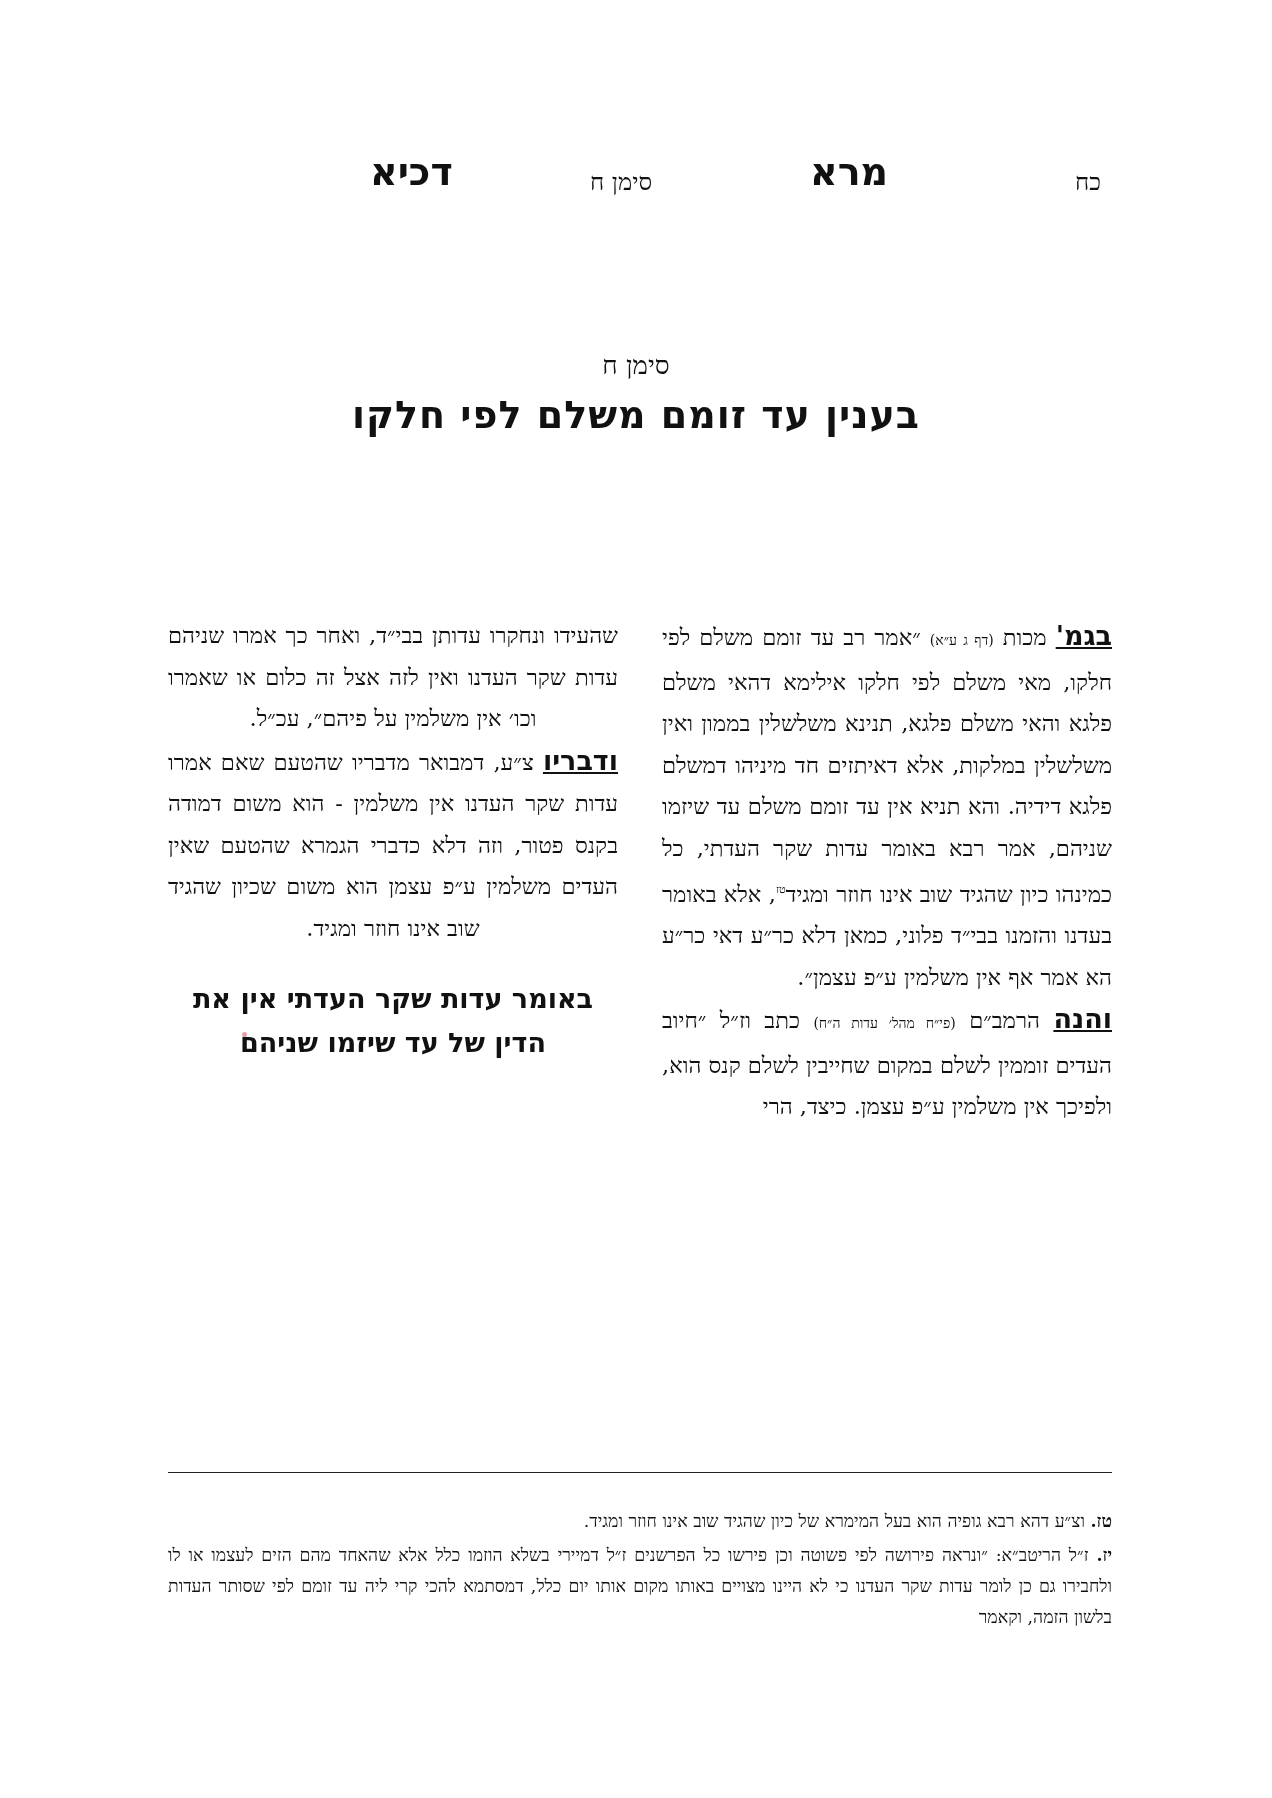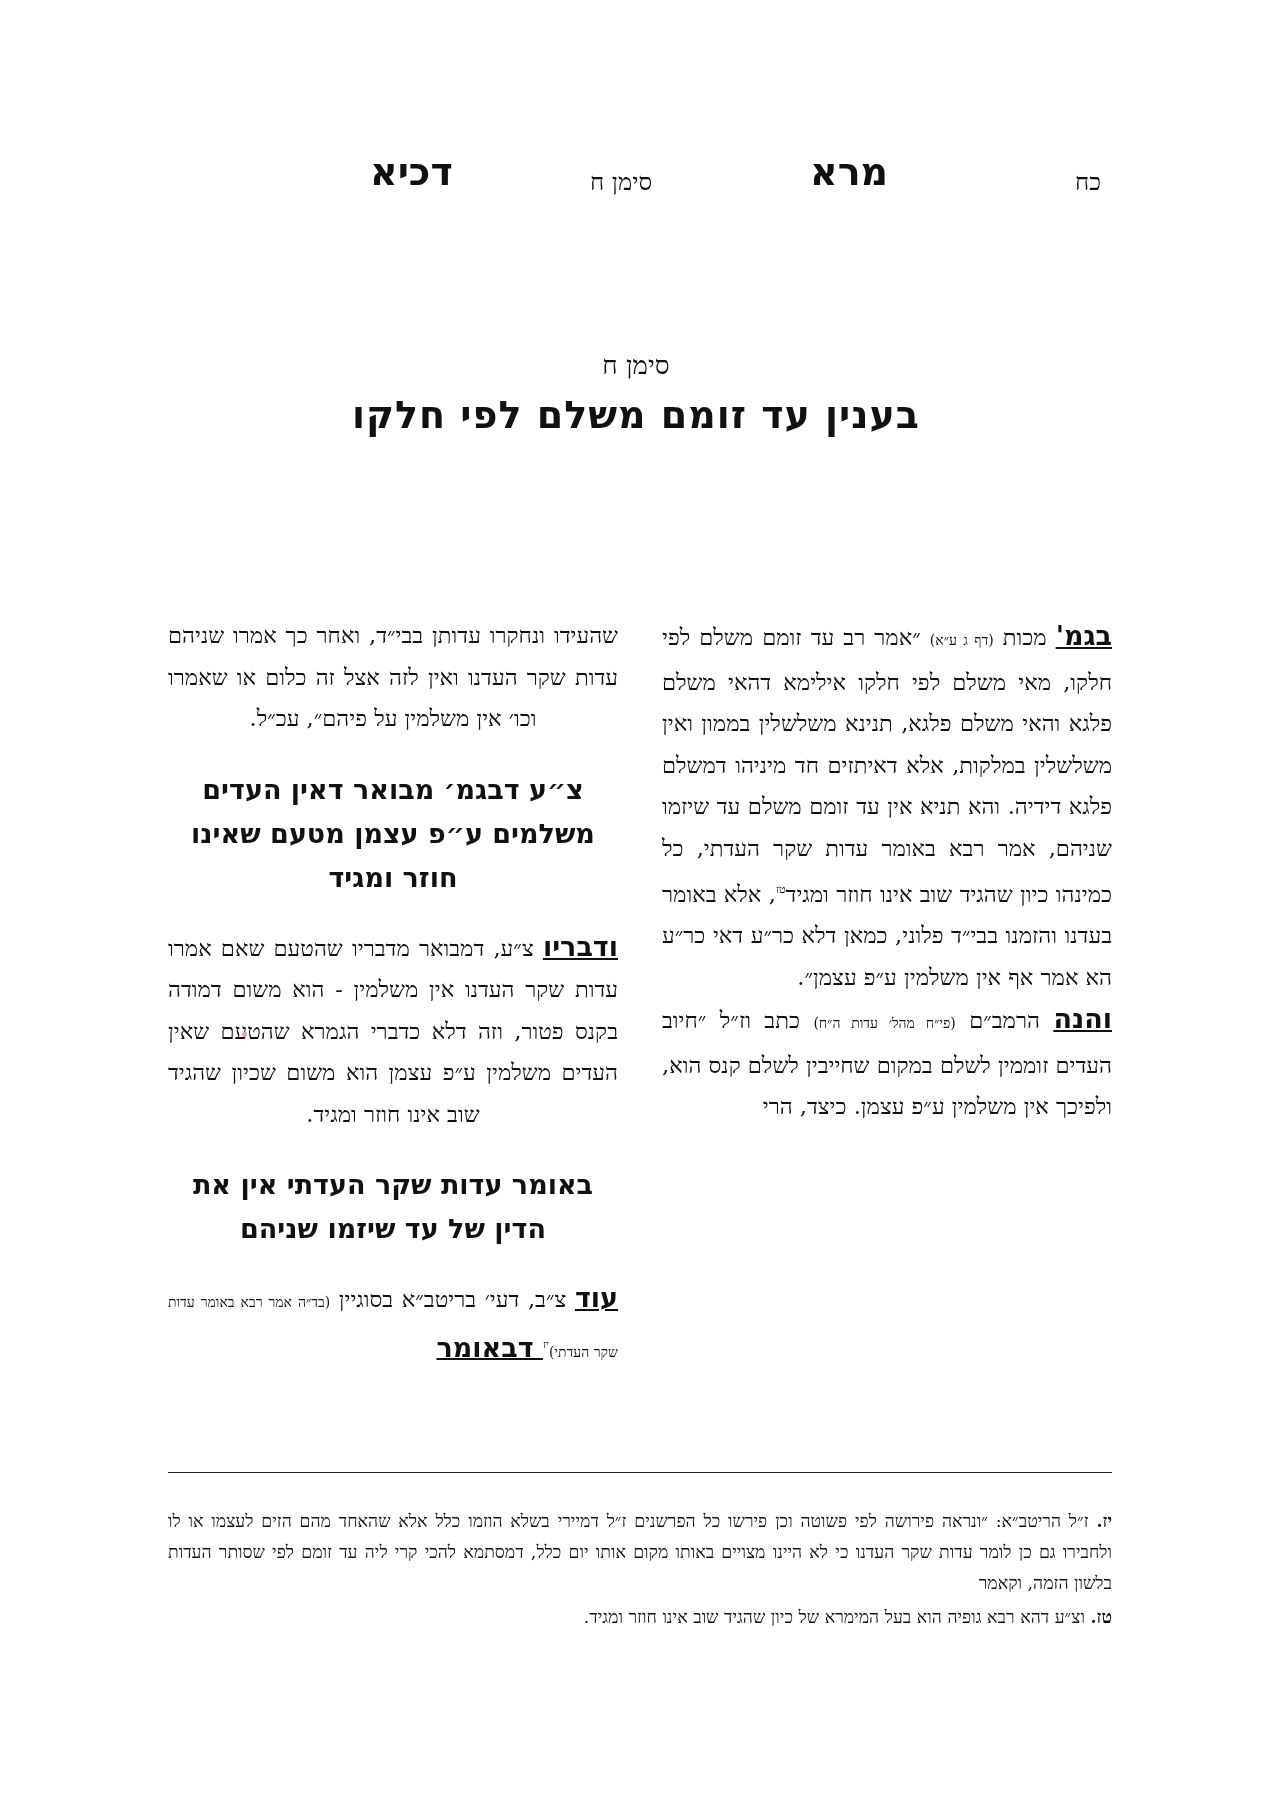--- a/index.html
+++ b/index.html
@@ -61,33 +61,29 @@
   <p class="para">
     <span class="lead">בגמ'</span><span> מכות </span><span class="ref">(דף ג ע״א)</span><span> ״אמר רב עד זומם משלם לפי חלקו, מאי משלם לפי חלקו אילימא דהאי משלם פלגא והאי משלם פלגא, תנינא משלשלין בממון ואין משלשלין במלקות, אלא דאיתזים חד מיניהו דמשלם פלגא דידיה. והא תניא אין עד זומם משלם עד שיזמו שניהם, אמר רבא באומר עדות שקר העדתי, כל כמינהו כיון שהגיד שוב אינו חוזר ומגיד</span><span class="fnmark">טז</span><span>, אלא באומר בעדנו והזמנו בבי״ד פלוני, כמאן דלא כר״ע דאי כר״ע הא אמר אף אין משלמין ע״פ עצמן״.</span>
   </p>
   <p class="para">
     <span class="lead">והנה</span><span> הרמב״ם </span><span class="ref">(פי״ח מהל׳ עדות ה״ח)</span><span> כתב וז״ל ״חיוב העדים זוממין לשלם במקום שחייבין לשלם קנס הוא, ולפיכך אין משלמין ע״פ עצמן. כיצד, הרי</span>
   </p>
 </div>
 
 <div class="col col-left">
   <p class="para centered-last">שהעידו ונחקרו עדותן בבי״ד, ואחר כך אמרו שניהם עדות שקר העדנו ואין לזה אצל זה כלום או שאמרו וכו׳ אין משלמין על פיהם״, עכ״ל.</p>
-  <div class="section-heading">צ״ע דבגמ׳ מבואר דאין העדים משלמים ע״פ עצמן מטעם שאינו חוזר ומגיד</div>
   <p class="para centered-last">
     <span class="lead">ודבריו</span><span> צ״ע, דמבואר מדבריו שהטעם שאם אמרו עדות שקר העדנו אין משלמין - הוא משום דמודה בקנס פטור, וזה דלא כדברי הגמרא שהטעם שאין העדים משלמין ע״פ עצמן הוא משום שכיון שהגיד שוב אינו חוזר ומגיד.</span>
   </p>
   <div class="section-heading">באומר עדות שקר העדתי אין את הדין של עד שיזמו שניהם</div>
-  <p class="para">
-    <span class="lead">עוד</span><span> צ״ב, דעי׳ בריטב״א בסוגיין </span><span class="ref">(בד״ה אמר רבא באומר עדות שקר העדתי)</span><span class="fnmark">יז</span><span class="lead"> דבאומר</span>
-  </p>
 </div>
 
 <div class="red-dot"></div>
 
 <div class="footnote-rule"></div>
 <div class="footnotes">
   <p class="footnote">
-    <span class="fn-label">יז.</span><span> ז״ל הריטב״א: ״ונראה פירושה לפי פשוטה וכן פירשו כל הפרשנים ז״ל דמיירי בשלא הוזמו כלל אלא שהאחד מהם הזים לעצמו או לו ולחבירו גם כן לומר עדות שקר העדנו כי לא היינו מצויים באותו מקום אותו יום כלל, דמסתמא להכי קרי ליה עד זומם לפי שסותר העדות בלשון הזמה, וקאמר</span>
+    <span class="fn-label">טז.</span><span> וצ״ע דהא רבא גופיה הוא בעל המימרא של כיון שהגיד שוב אינו חוזר ומגיד.</span>
   </p>
   <p class="footnote">
-    <span class="fn-label">טז.</span><span> וצ״ע דהא רבא גופיה הוא בעל המימרא של כיון שהגיד שוב אינו חוזר ומגיד.</span>
+    <span class="fn-label">יז.</span><span> ז״ל הריטב״א: ״ונראה פירושה לפי פשוטה וכן פירשו כל הפרשנים ז״ל דמיירי בשלא הוזמו כלל אלא שהאחד מהם הזים לעצמו או לו ולחבירו גם כן לומר עדות שקר העדנו כי לא היינו מצויים באותו מקום אותו יום כלל, דמסתמא להכי קרי ליה עד זומם לפי שסותר העדות בלשון הזמה, וקאמר</span>
   </p>
 </div>
 
 </body></html>

